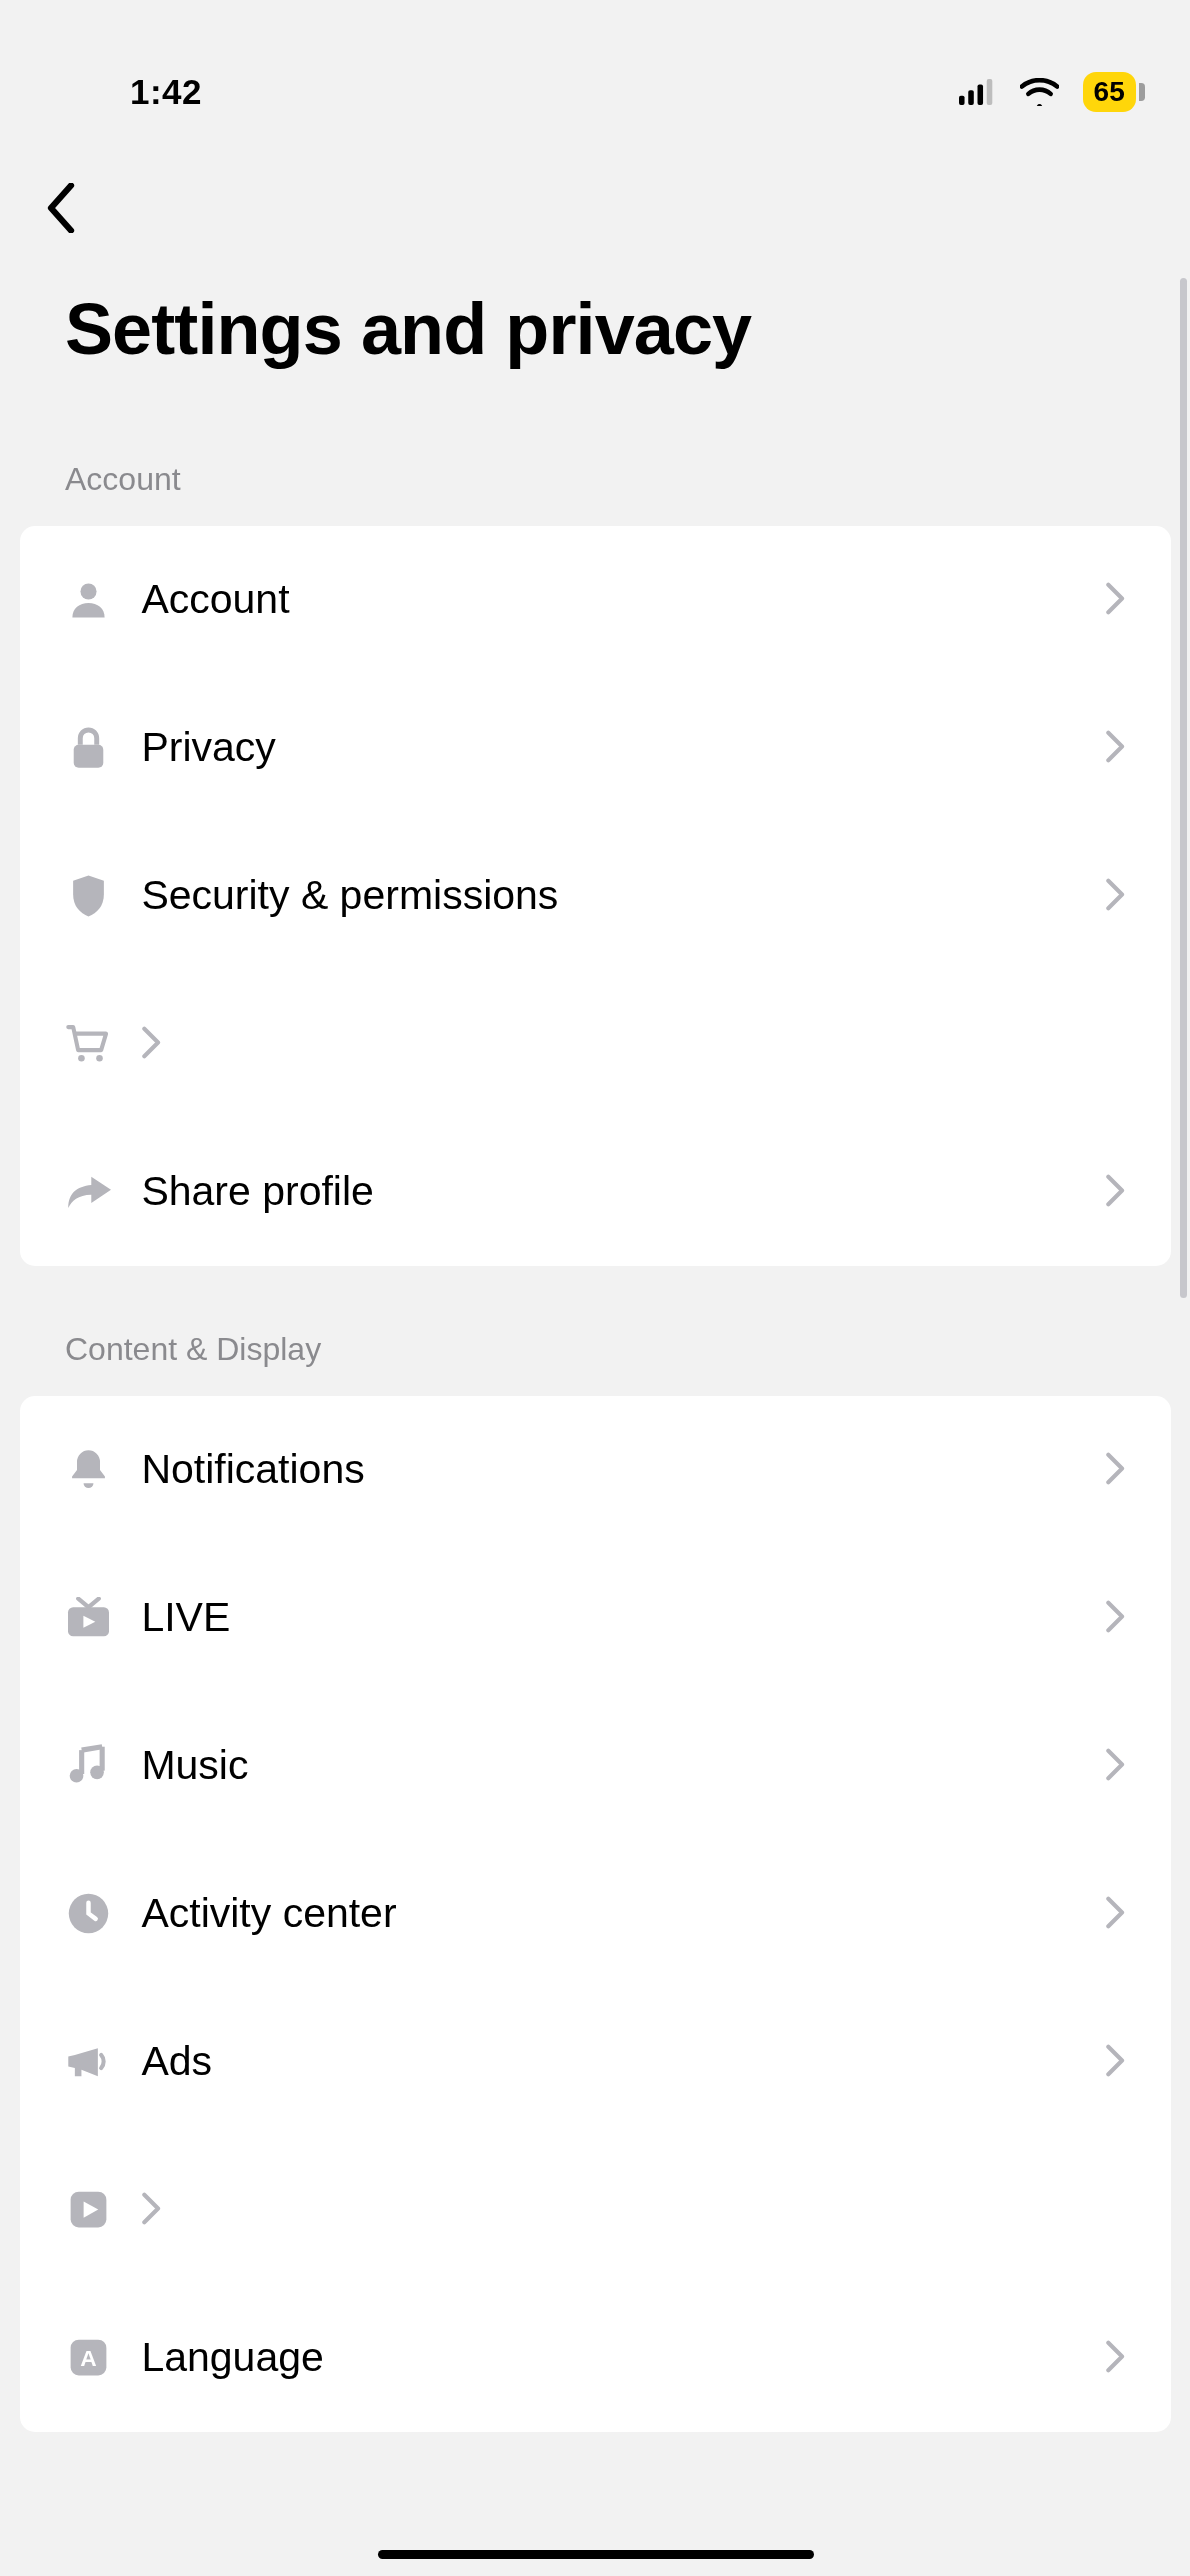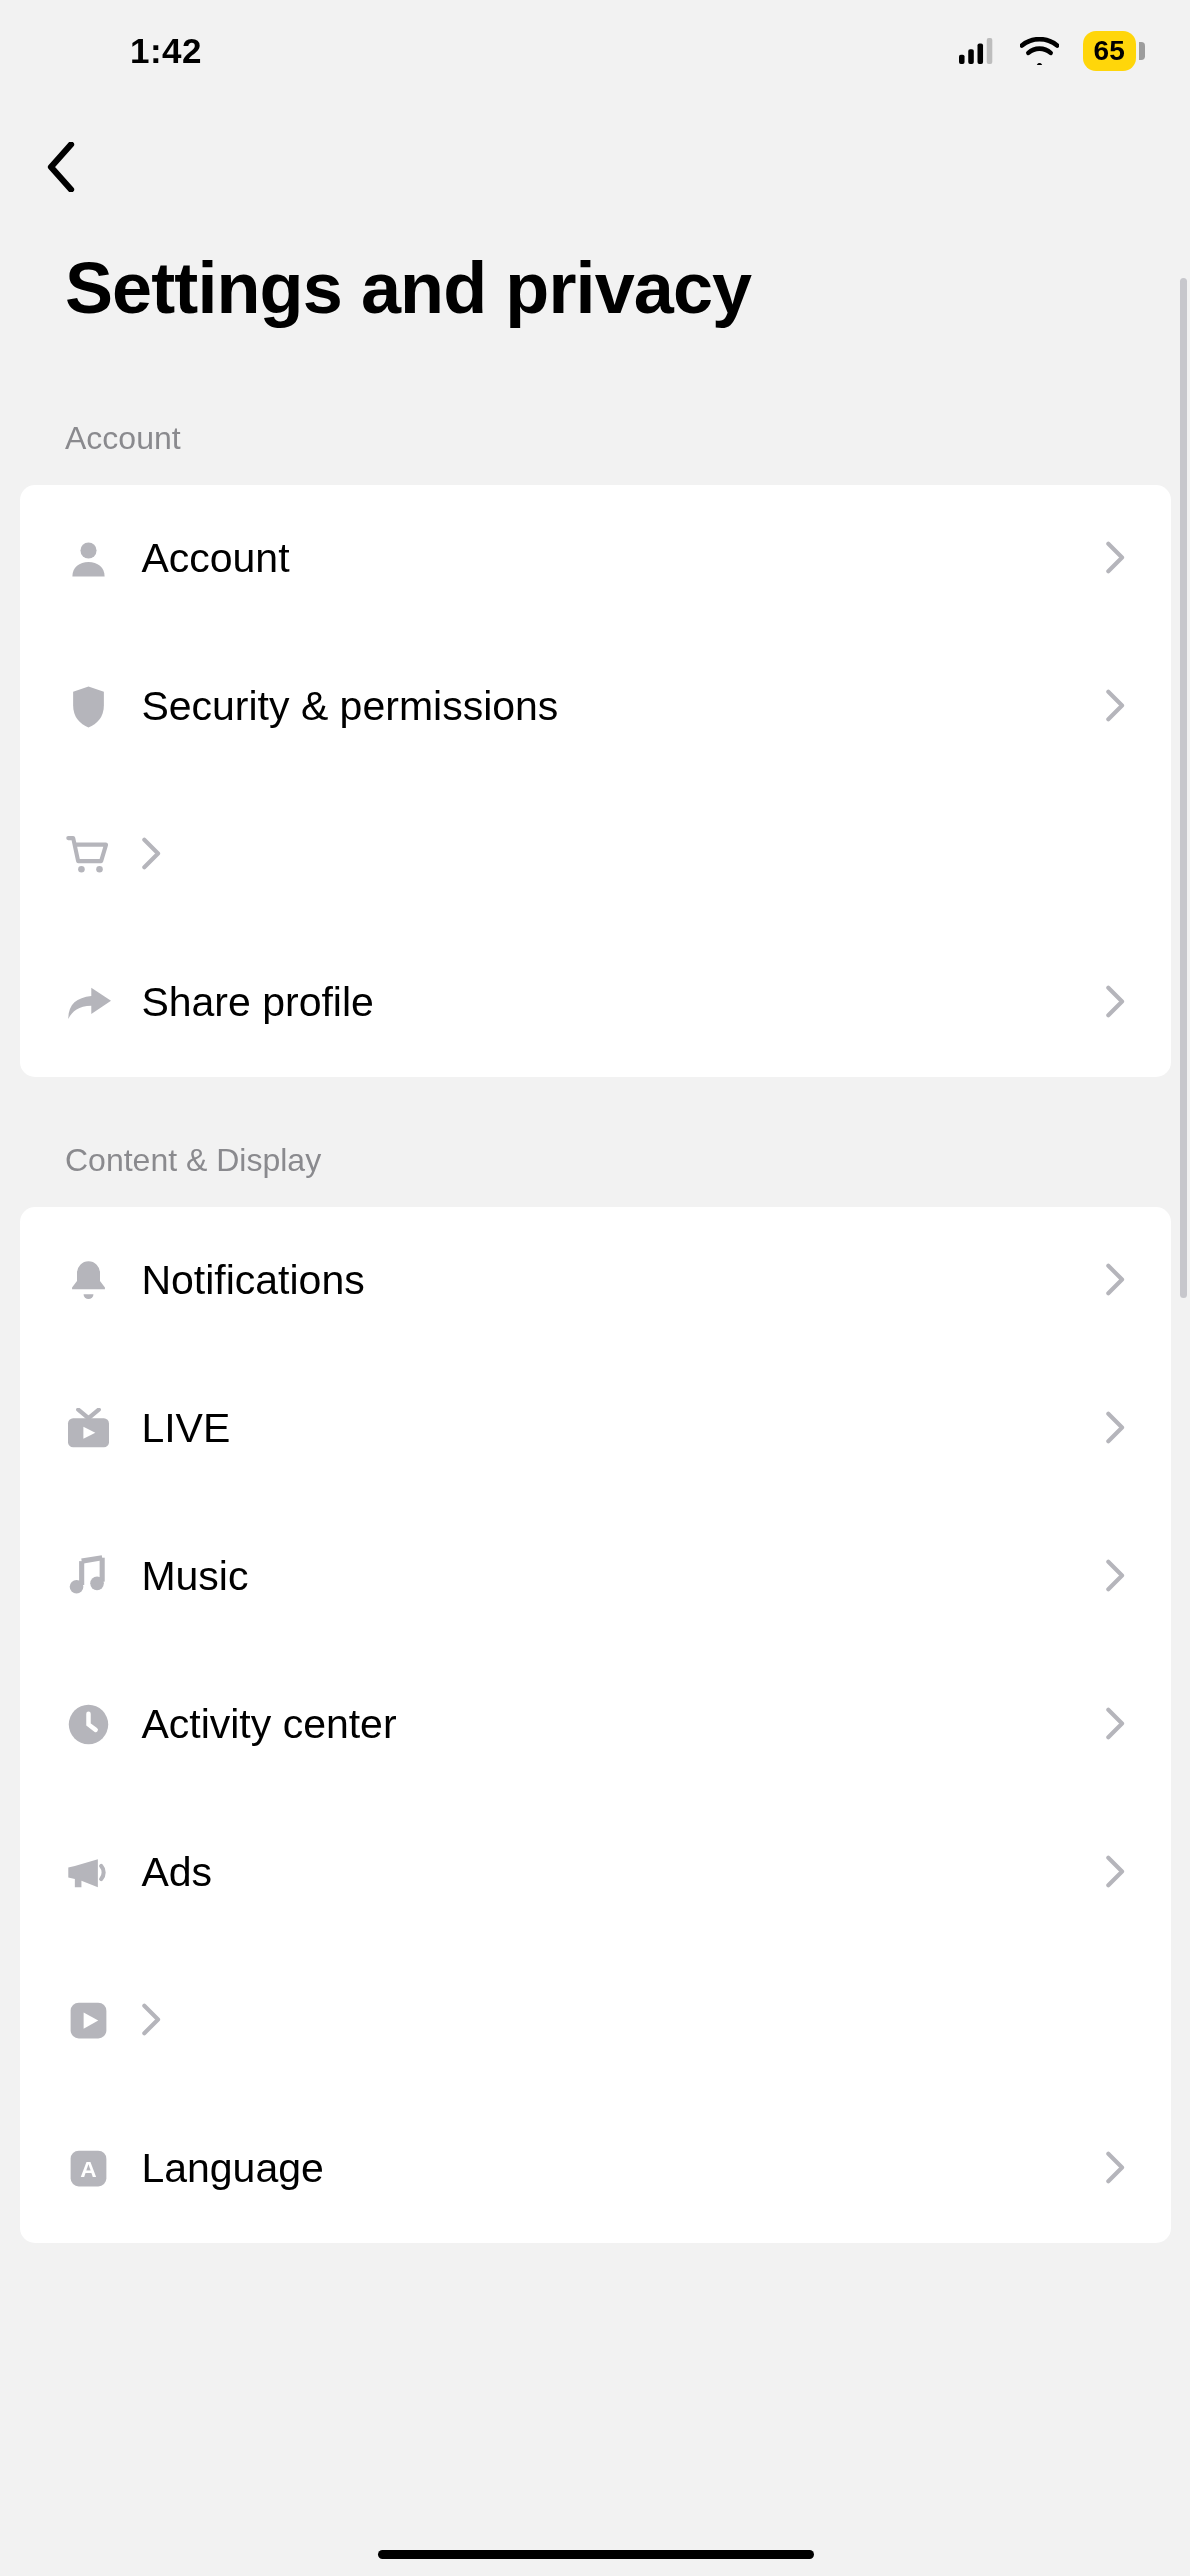--- a/index.html
+++ b/index.html
@@ -17,20 +17,21 @@
     overflow: hidden;
   }
 
   
   .status-bar {
     height: 102px;
     display: flex;
     align-items: center;
     justify-content: space-between;
     padding: 0 46px 0 0;
+    margin-top: 41px;
   }
   .status-time {
     font-size: 35px;
     font-weight: 600;
     letter-spacing: 0.5px;
     margin-left: 130px;
   }
   .status-right {
     display: flex;
     align-items: center;
@@ -199,20 +200,34 @@
           </svg>
       </span>
       <span class="label">Account</span>
       <span class="chevron">
         <svg width="20.4" height="33" viewBox="0 0 14 24">
             <polyline points="2,2 12,12 2,22" fill="none" stroke="#b5b5bb" stroke-width="3" stroke-linecap="round" stroke-linejoin="round"></polyline>
           </svg>
       </span>
     </div>
 
+    <div class="setting-row">
+      <span class="icon-slot">
+        <svg width="41" height="46" viewBox="0 0 24 28" fill="#b5b5bb">
+            <rect x="3" y="12" width="18" height="14" rx="3"></rect>
+            <path d="M7 12V8a5 5 0 0 1 10 0v4" fill="none" stroke="#b5b5bb" stroke-width="3"></path>
+          </svg>
+      </span>
+      <span class="label">Privacy</span>
+      <span class="chevron">
+        <svg width="20.4" height="33" viewBox="0 0 14 24">
+            <polyline points="2,2 12,12 2,22" fill="none" stroke="#b5b5bb" stroke-width="3" stroke-linecap="round" stroke-linejoin="round"></polyline>
+          </svg>
+      </span>
+    </div>
 
     <div class="setting-row">
       <span class="icon-slot">
         <svg width="41" height="48" viewBox="0 0 24 28" fill="#b5b5bb">
             <path d="M12 2 3 5v8c0 7 4 11 9 13 5-2 9-6 9-13V5Z"></path>
           </svg>
       </span>
       <span class="label">Security &amp; permissions</span>
       <span class="chevron">
         <svg width="20.4" height="33" viewBox="0 0 14 24">

